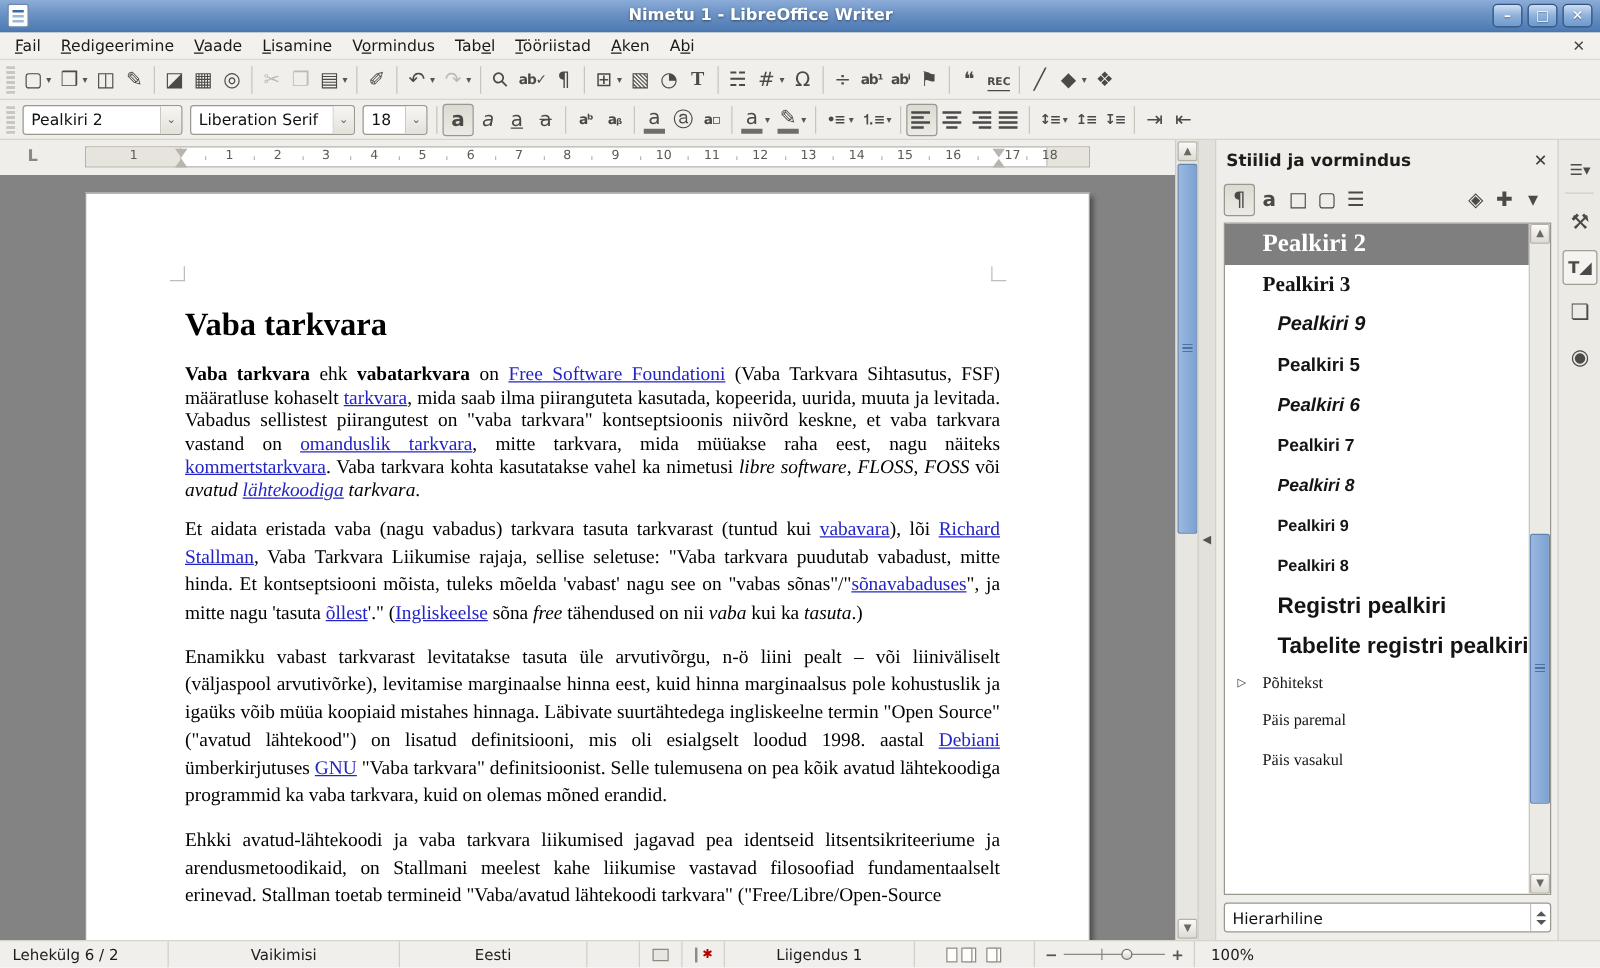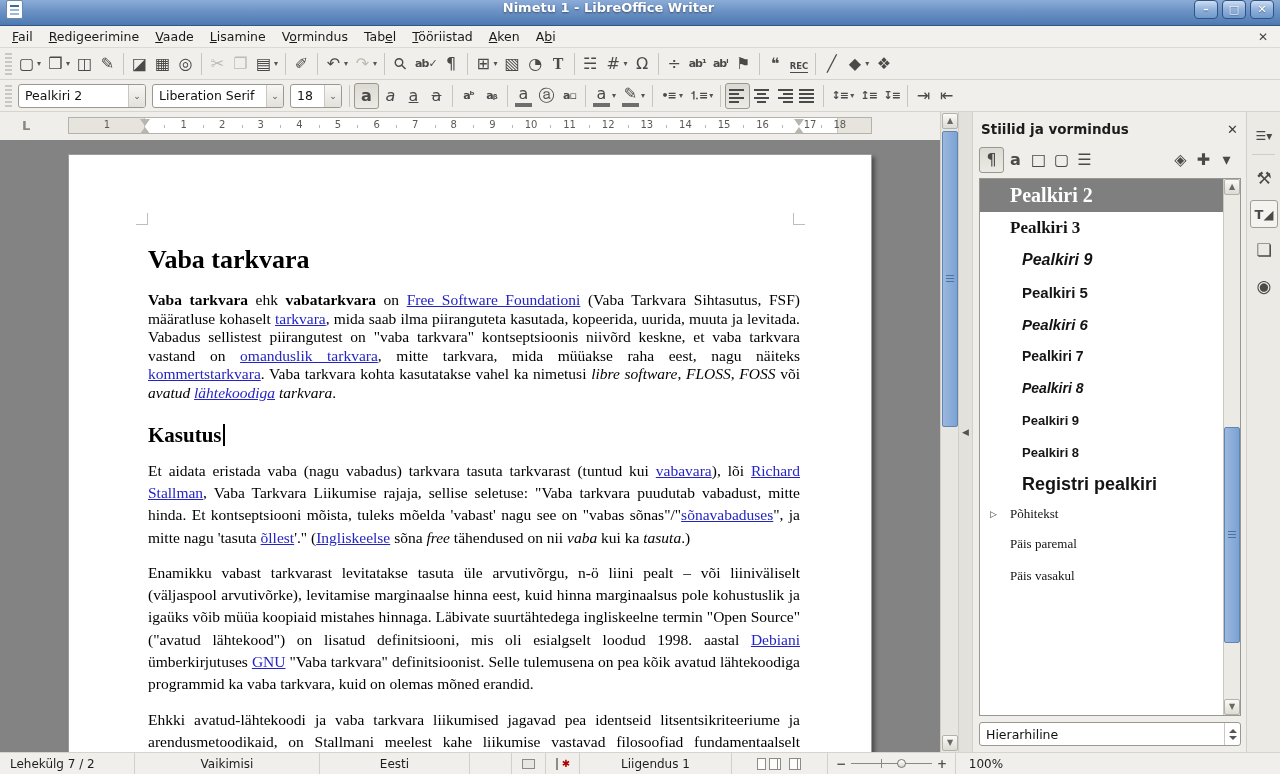--- a/index.html
+++ b/index.html
@@ -2,21 +2,21 @@
 <html><head>
 <meta charset="utf-8">
 <style>
   * { margin:0; padding:0; box-sizing:border-box; }
   html,body { width:1280px; height:774px; overflow:hidden; }
   body { font-family:"DejaVu Sans","Liberation Sans",sans-serif; font-size:12px; color:#2e2e2e; background:#efeeea; position:relative; }
 
   
   #titlebar { position:absolute; left:0; top:0; width:1280px; height:26px;
     background:linear-gradient(#8cacd8,#6b92c4 45%,#4d79b3); border-bottom:1px solid #33567e;
-    display:flex; align-items:flex-start; padding:0 4px; }
+    display:flex; align-items:center; padding:0 4px; }
   #titlebar .app-icon { width:17px; height:19px; background:#fdfdfd; border:1px solid #6b88a8; border-radius:2px;
     position:relative; margin-left:2px; }
   #titlebar .app-icon:before { content:""; position:absolute; left:3px; top:4px; width:9px; height:2px; background:#3e6aa0; box-shadow:0 4px 0 #9db7d4, 0 8px 0 #9db7d4; }
   #titlebar .title { flex:1; text-align:center; color:#fff; font-weight:bold; font-size:13px; text-shadow:0 1px 2px rgba(0,0,0,.45); }
   .winbtns { display:flex; gap:4px; margin-right:2px; }
   .winbtn { width:24px; height:19px; border:1px solid #2f5480; border-radius:4px;
     background:linear-gradient(#cfdef2,#8fb1dc 50%,#6f99cc); color:#fff; font-size:11px; line-height:17px;
     text-align:center; font-weight:bold; text-shadow:0 1px 1px rgba(0,0,0,.4); }
 
   
@@ -465,21 +465,20 @@
             <i class="h" style="left:0;top:11px"></i>
             <i class="v" style="left:11px;top:0"></i>
           </div>
         <div class="corner" style="left:724px;top:58px">
             <i class="h" style="left:0;top:11px"></i>
             <i class="v" style="left:0;top:0"></i>
           </div>
         <div id="doctext">
           <h1>Vaba tarkvara</h1>
           <p class="first"><span style="font-weight: bold;">Vaba tarkvara</span><span> ehk </span><span style="font-weight: bold;">vabatarkvara</span><span> on </span><span class="doclink">Free Software Foundationi</span><span> (Vaba Tarkvara Sihtasutus, FSF) määratluse kohaselt </span><span class="doclink">tarkvara</span><span>, mida saab ilma piiranguteta kasutada, kopeerida, uurida, muuta ja levitada. Vabadus sellistest piirangutest on "vaba tarkvara" kontseptsioonis niivõrd keskne, et vaba tarkvara vastand on </span><span class="doclink">omanduslik tarkvara</span><span>, mitte tarkvara, mida müüakse raha eest, nagu näiteks </span><span class="doclink">kommertstarkvara</span><span>. Vaba tarkvara kohta kasutatakse vahel ka nimetusi </span><span style="font-style: italic;">libre software</span><span>, </span><span style="font-style: italic;">FLOSS</span><span>, </span><span style="font-style: italic;">FOSS</span><span> või </span><span style="font-style: italic;">avatud </span><span class="doclink" style="font-style: italic;">lähtekoodiga</span><span style="font-style: italic;"> tarkvara</span><span>.</span></p>
-          <h2><span>Kasutus</span><span class="caret"></span></h2>
           <p><span>Et aidata eristada vaba (nagu vabadus) tarkvara tasuta tarkvarast (tuntud kui </span><span class="doclink">vabavara</span><span>), lõi </span><span class="doclink">Richard Stallman</span><span>, Vaba Tarkvara Liikumise rajaja, sellise seletuse: "Vaba tarkvara puudutab vabadust, mitte hinda. Et kontseptsiooni mõista, tuleks mõelda 'vabast' nagu see on "vabas sõnas"/"</span><span class="doclink">sõnavabaduses</span><span>", ja mitte nagu 'tasuta </span><span class="doclink">õllest</span><span>'." (</span><span class="doclink">Ingliskeelse</span><span> sõna </span><span style="font-style: italic;">free</span><span> tähendused on nii </span><span style="font-style: italic;">vaba</span><span> kui ka </span><span style="font-style: italic;">tasuta</span><span>.)</span></p>
           <p><span>Enamikku vabast tarkvarast levitatakse tasuta üle arvutivõrgu, n-ö liini pealt – või liiniväliselt (väljaspool arvutivõrke), levitamise marginaalse hinna eest, kuid hinna marginaalsus pole kohustuslik ja igaüks võib müüa koopiaid mistahes hinnaga. Läbivate suurtähtedega ingliskeelne termin "Open Source" ("avatud lähtekood") on lisatud definitsiooni, mis oli esialgselt loodud 1998. aastal </span><span class="doclink">Debiani</span><span> ümberkirjutuses </span><span class="doclink">GNU</span><span> "Vaba tarkvara" definitsioonist. Selle tulemusena on pea kõik avatud lähtekoodiga programmid ka vaba tarkvara, kuid on olemas mõned erandid.</span></p>
           <p><span>Ehkki avatud-lähtekoodi ja vaba tarkvara liikumised jagavad pea identseid litsentsikriteeriume ja arendusmetoodikaid, on Stallmani meelest kahe liikumise vastavad filosoofiad fundamentaalselt erinevad. Stallman toetab termineid "Vaba/avatud lähtekoodi tarkvara" ("Free/Libre/Open-Source</span></p>
         </div>
       </div>
     </div>
   </div>
 
   <div id="vscroll">
     <div class="sb-btn up">▲</div>
@@ -548,20 +547,23 @@
           <span>Pealkiri 8</span>
         </div>
         <div class="style-row" style="height: 32px; padding-left: 42px; font-family: &quot;Liberation Sans&quot;, &quot;DejaVu Sans&quot;, sans-serif; font-size: 13px; font-weight: bold;">
           <span>Pealkiri 9</span>
         </div>
         <div class="style-row" style="height: 32px; padding-left: 42px; font-family: &quot;Liberation Sans&quot;, &quot;DejaVu Sans&quot;, sans-serif; font-size: 13px; font-weight: bold;">
           <span>Pealkiri 8</span>
         </div>
         <div class="style-row" style="height: 32px; padding-left: 42px; font-family: &quot;Liberation Sans&quot;, &quot;DejaVu Sans&quot;, sans-serif; font-size: 18px; font-weight: bold;">
           <span>Registri pealkiri</span>
+        </div>
+        <div class="style-row" style="height: 32px; padding-left: 42px; font-family: &quot;Liberation Sans&quot;, &quot;DejaVu Sans&quot;, sans-serif; font-size: 18px; font-weight: bold;">
+          <span>Tabelite registri pealkiri</span>
         </div>
         <div class="style-row" style="height: 28px; padding-left: 30px; font-family: &quot;Liberation Serif&quot;, &quot;DejaVu Serif&quot;, serif; font-size: 13px;">
           <span class="tri">▷</span>
           <span>Põhitekst</span>
         </div>
         <div class="style-row" style="height: 32px; padding-left: 30px; font-family: &quot;Liberation Serif&quot;, &quot;DejaVu Serif&quot;, serif; font-size: 13px;">
           <span>Päis paremal</span>
         </div>
         <div class="style-row" style="height: 32px; padding-left: 30px; font-family: &quot;Liberation Serif&quot;, &quot;DejaVu Serif&quot;, serif; font-size: 13px;">
           <span>Päis vasakul</span>
@@ -589,21 +591,21 @@
     <div class="divider"></div>
   <div class="tab-ic" style="top: 10px; font-size: 12px;">☰▾</div>
       <div class="tab-ic" style="top: 52px;">⚒</div>
       <div class="tab-ic boxed" style="top: 88px; font-size: 13px; font-weight: bold;">T◢</div>
       <div class="tab-ic" style="top: 124px;">❏</div>
       <div class="tab-ic" style="top: 160px;">◉</div>
     </div>
 </div>
 
 <div id="statusbar">
-  <div class="sb-sec" style="width:135px">Lehekülg 7 / 2</div>
+  <div class="sb-sec" style="width:135px">Lehekülg 6 / 2</div>
   <div class="sb-sec center" style="width:185px">Vaikimisi</div>
   <div class="sb-sec center" style="width:150px">Eesti</div>
   <div class="sb-sec" style="width:42px"></div>
   <div class="sb-sec center" style="width:34px">
       <span class="selmode"></span>
     </div>
   <div class="sb-sec center" style="width:34px">
       <span class="mini-page"></span>
       <span class="modified-star">✱</span>
     </div>

